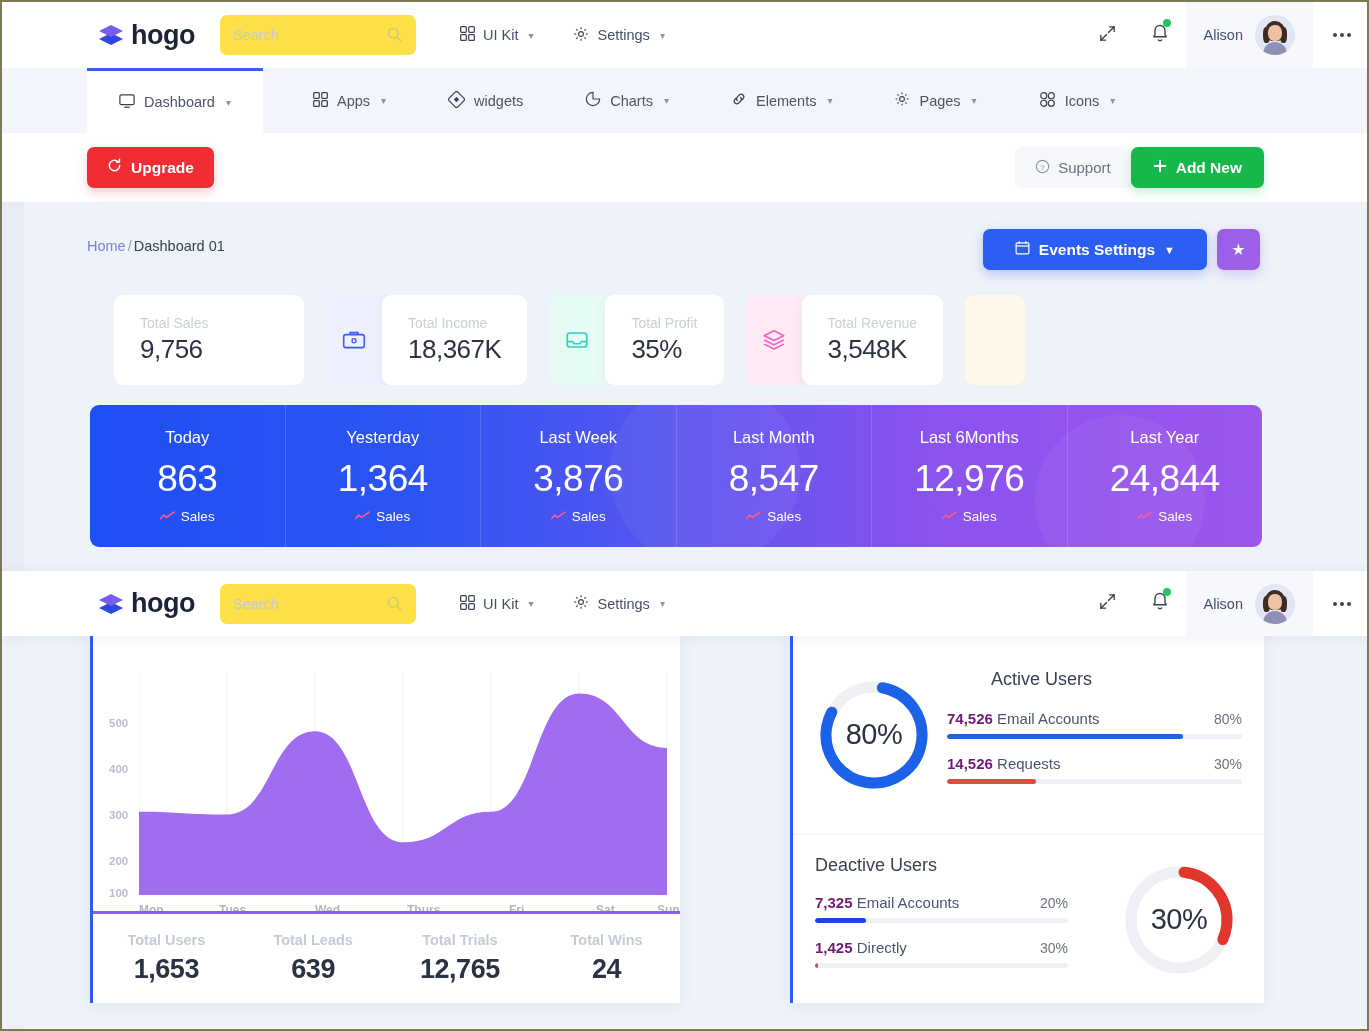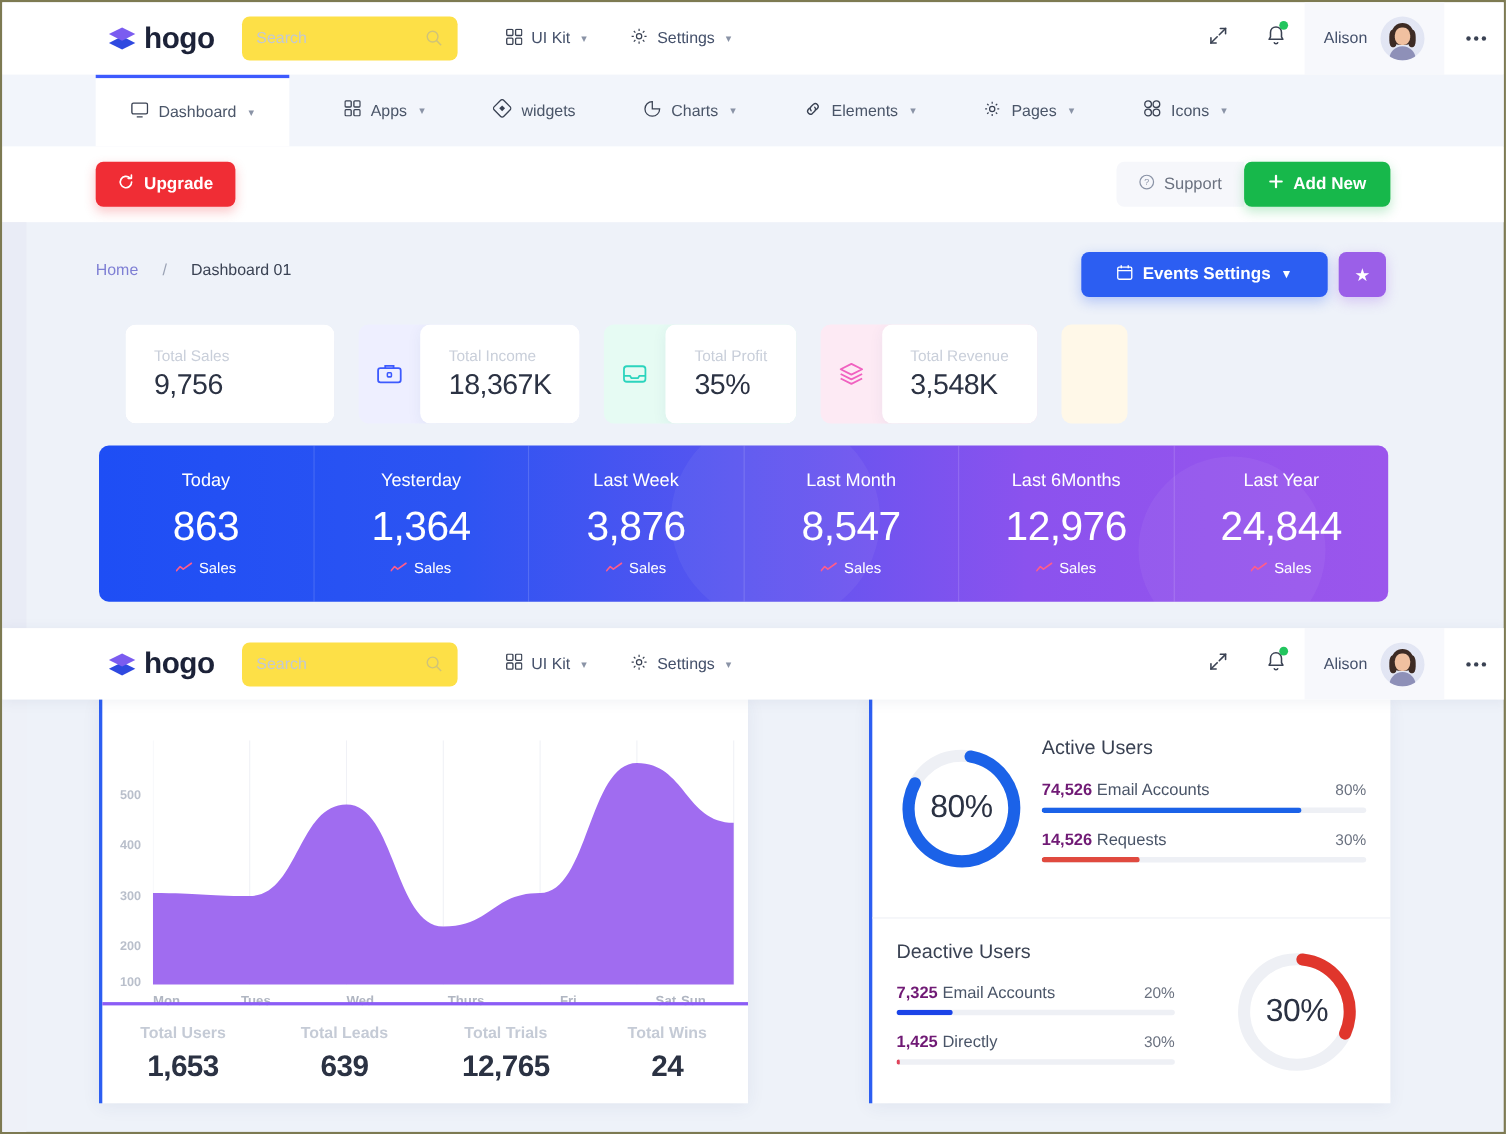--- a/index.html
+++ b/index.html
@@ -115,21 +115,21 @@
   }
   .btn-addnew {
     background: #17b84b; color: #fff;
     height: 41px; padding: 0 22px; border-radius: 7px;
     display: flex; align-items: center; gap: 9px;
     font-size: 15.5px; font-weight: bold;
     box-shadow: 0 4px 10px rgba(23,184,75,.25);
   }
 
   
-  .crumb { position: absolute; left: 85px; top: 236px; display: flex; align-items: center; gap: 22px; font-size: 14.5px; }
+  .crumb { position: absolute; left: 85px; top: 236px; display: flex; align-items: center; gap: 2px; font-size: 14.5px; }
   .crumb .home { color: #7e7fd4; }
   .crumb .sep { color: #9aa2b4; }
   .crumb .cur { color: #3a4253; }
 
   .crumb-actions { position: absolute; right: 107px; top: 227px; display: flex; gap: 10px; }
   .btn-events {
     background: #2c5ef2; color: #fff; height: 41px; padding: 0 32px; border-radius: 7px;
     display: flex; align-items: center; gap: 9px; font-size: 15.5px; font-weight: bold;
     box-shadow: 0 4px 12px rgba(44,94,242,.3);
   }
@@ -200,21 +200,21 @@
     border-top: 3px solid #8b5cf6; display: flex; align-items: center;
   }
   .tot { flex: 1; text-align: center; }
   .tot .l { font-size: 14.5px; color: #c5cbd6; margin-bottom: 6px; }
   .tot .v { font-size: 27px; color: #2b3243; letter-spacing: -.5px; }
 
   .au-top { position: absolute; left: 0; top: 0; width: 100%; height: 200px; display: flex; align-items: center; border-bottom: 1px solid #eef0f5; }
   .ring { width: 118px; height: 118px; margin-left: 22px; flex: none; position: relative; display: flex; align-items: center; justify-content: center; }
   .ring .pct { font-size: 29px; color: #2b3243; position: relative; z-index: 3; letter-spacing: -.5px; }
   .au-right { flex: 1; padding: 0 22px 0 14px; }
-  .au-title { font-size: 18px; color: #3a4253; margin-bottom: 20px; }
+  .au-title { font-size: 18px; color: #3a4253; margin-bottom: 20px; margin-left: 44px; }
   .prow { margin-bottom: 16px; }
   .prow .line { display: flex; justify-content: space-between; align-items: baseline; margin-bottom: 7px; }
   .prow .ltxt { font-size: 15px; color: #4a5568; }
   .prow .ltxt b { color: #701a75; }
   .prow .pc { font-size: 14px; color: #6b7280; }
   .bar { height: 5px; border-radius: 3px; background: #eef0f5; overflow: hidden; }
   .bar > span { display: block; height: 100%; border-radius: 3px; }
 
   .du-bot { position: absolute; left: 0; bottom: 0; width: 100%; height: 167px; display: flex; align-items: center; gap: 20px; }
   .du-left { flex: 1; padding: 0 10px 0 22px; }
@@ -622,21 +622,21 @@
         </g>
         <path id="area-fill" fill="#a06cf0" d="M 0 138.75 C 44 138.75, 44 141.525, 88 141.525 C 132 141.525, 132 58.27499999999998, 176 58.27499999999998 C 220 58.27499999999998, 220 169.275, 264 169.275 C 308 169.275, 308 138.75, 352 138.75 C 396 138.75, 396 20.534999999999997, 440 20.534999999999997 C 484 20.534999999999997, 484 74.92500000000001, 528 74.92500000000001 L 528 222 L 0 222 Z"></path>
       </svg>
 
       <span class="xlab" style="left:30px;top:230px">Mon</span>
       <span class="xlab" style="left:110px;top:230px">Tues</span>
       <span class="xlab" style="left:206px;top:230px">Wed</span>
       <span class="xlab" style="left:298px;top:230px">Thurs</span>
       <span class="xlab" style="left:400px;top:230px">Fri</span>
       <span class="xlab" style="left:487px;top:230px">Sat</span>
-      <span class="xlab" style="left:510px;top:230px">Sun</span>
+      <span class="xlab" style="left:548px;top:230px">Sun</span>
     </div>
 
     <div class="tot-row">
       <div class="tot">
         <div class="l">Total Users</div>
         <div class="v">1,653</div>
       </div>
       <div class="tot">
         <div class="l">Total Leads</div>
         <div class="v">639</div>

